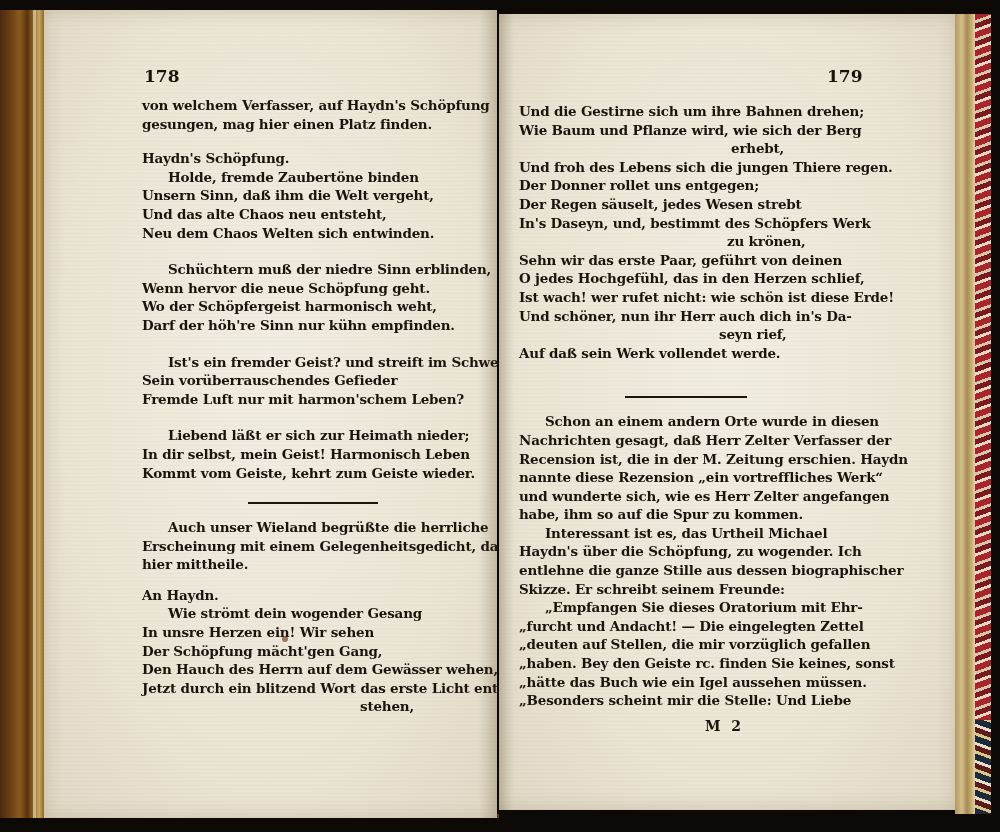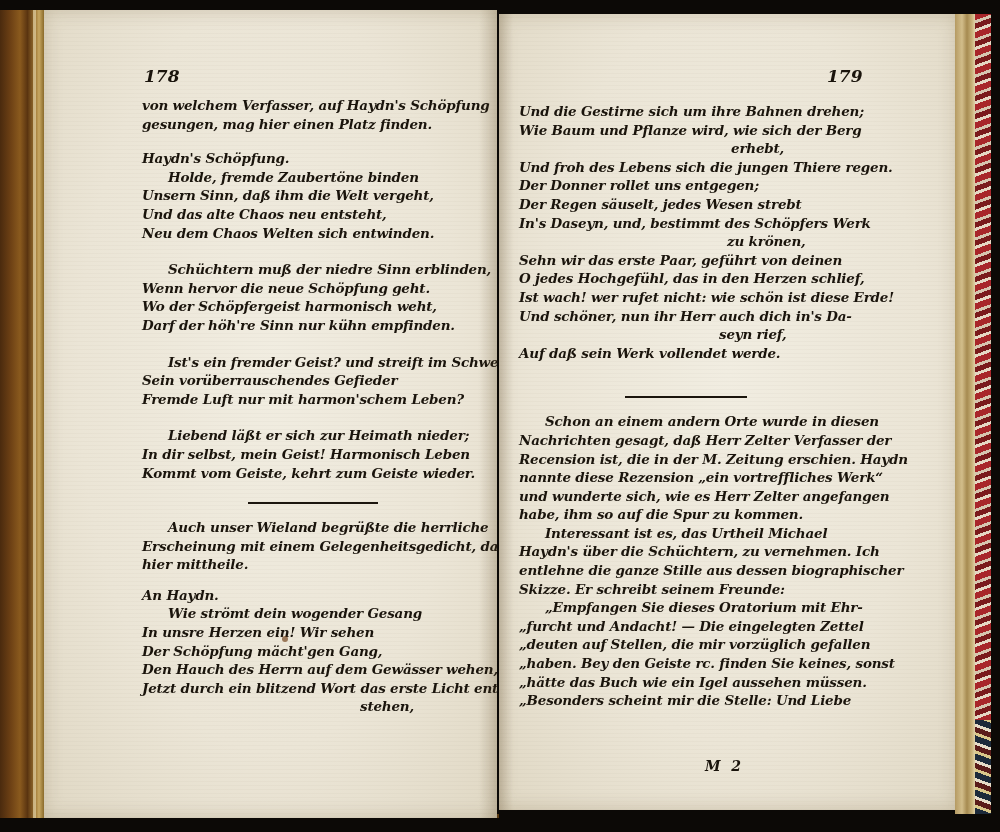--- a/index.html
+++ b/index.html
@@ -38,21 +38,20 @@
       repeating-linear-gradient(20deg, #1d2a3a 0 6px, #d9c78a 6px 9px, #5a1c1a 9px 14px, #e6dcc8 14px 17px);
   }
 
   
   .page {
     position: absolute; top: 10px; height: 808px;
     background:
       repeating-linear-gradient(0deg, rgba(150,140,120,0.05) 0 1px, transparent 1px 4px),
       radial-gradient(ellipse at 50% 45%, #f1ede1 0%, #ebe5d6 60%, #e0d8c4 100%);
     box-shadow: inset 0 0 18px rgba(120,100,60,0.25);
-    font-style: italic;
   }
   .page-left { left: 44px; width: 453px; }
   .page-right { left: 499px; width: 458px; top: 14px; height: 796px; }
   .page-left::after {
     content: ""; position: absolute; right: 0; top: 0; width: 18px; height: 100%;
     background: linear-gradient(90deg, transparent, rgba(90,70,40,0.18));
   }
   .page-right::before {
     content: ""; position: absolute; left: 0; top: 0; width: 14px; height: 100%;
     background: linear-gradient(90deg, rgba(90,70,40,0.2), transparent);
@@ -158,31 +157,31 @@
       <span class="line" style="padding-left:200px">seyn rief,</span>
       <span class="line">Auf daß sein Werk vollendet werde.</span>
       <span class="gap" style="height:50px"></span>
       <span class="line indent">Schon an einem andern Orte wurde in diesen</span>
       <span class="line">Nachrichten gesagt, daß Herr Zelter Verfasser der</span>
       <span class="line">Recension ist, die in der M. Zeitung erschien. Haydn</span>
       <span class="line">nannte diese Rezension „ein vortreffliches Werk“</span>
       <span class="line">und wunderte sich, wie es Herr Zelter angefangen</span>
       <span class="line">habe, ihm so auf die Spur zu kommen.</span>
       <span class="line indent">Interessant ist es, das Urtheil Michael</span>
-      <span class="line">Haydn's über die Schüchtern, zu vernehmen. Ich</span>
+      <span class="line">Haydn's über die Schöpfung, zu wogender. Ich</span>
       <span class="line">entlehne die ganze Stille aus dessen biographischer</span>
       <span class="line">Skizze. Er schreibt seinem Freunde:</span>
       <span class="line indent">„Empfangen Sie dieses Oratorium mit Ehr-</span>
       <span class="line">„furcht und Andacht! — Die eingelegten Zettel</span>
       <span class="line">„deuten auf Stellen, die mir vorzüglich gefallen</span>
       <span class="line">„haben. Bey den Geiste rc. finden Sie keines, sonst</span>
       <span class="line">„hätte das Buch wie ein Igel aussehen müssen.</span>
       <span class="line">„Besonders scheint mir die Stelle: Und Liebe</span>
     </div>
 
     <div class="rule" style="left:126px; top:382px; width:122px;"></div>
-    <div class="signature" style="left:206px; top:744px;">M 2</div>
+    <div class="signature" style="left:206px; top:704px;">M 2</div>
   </div>
 
   <div class="cover-right"></div>
   <div class="marble"></div>
   <div class="marble-bottom"></div>
 </div>
 
 </body></html>

